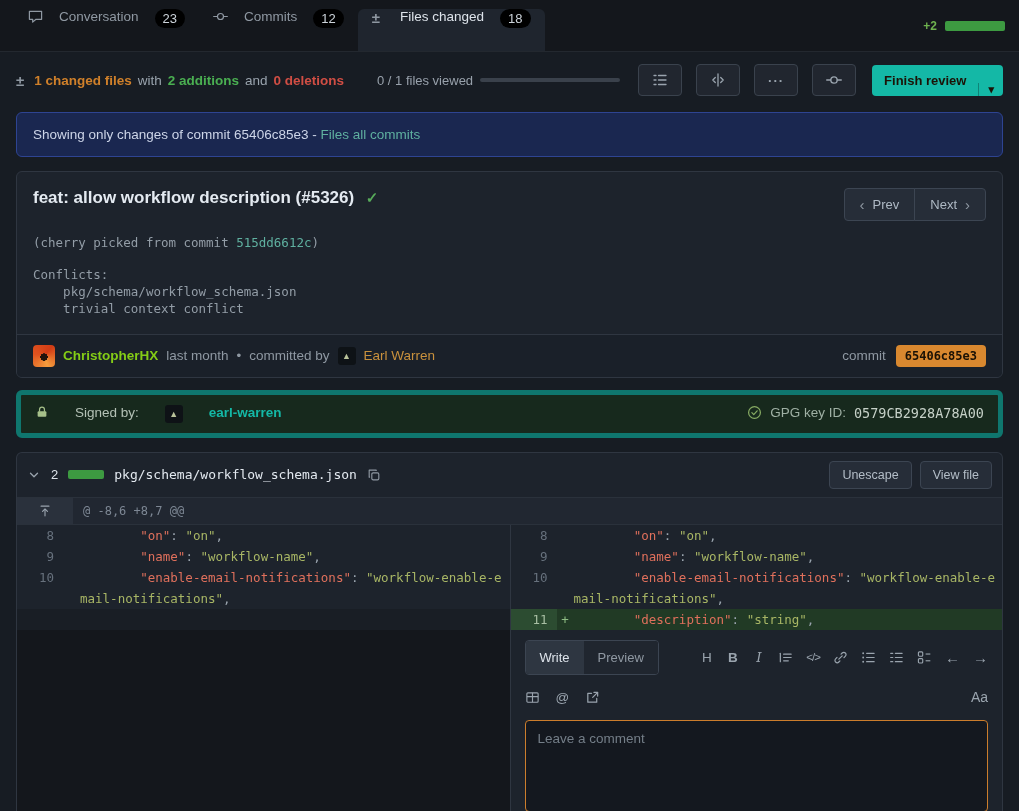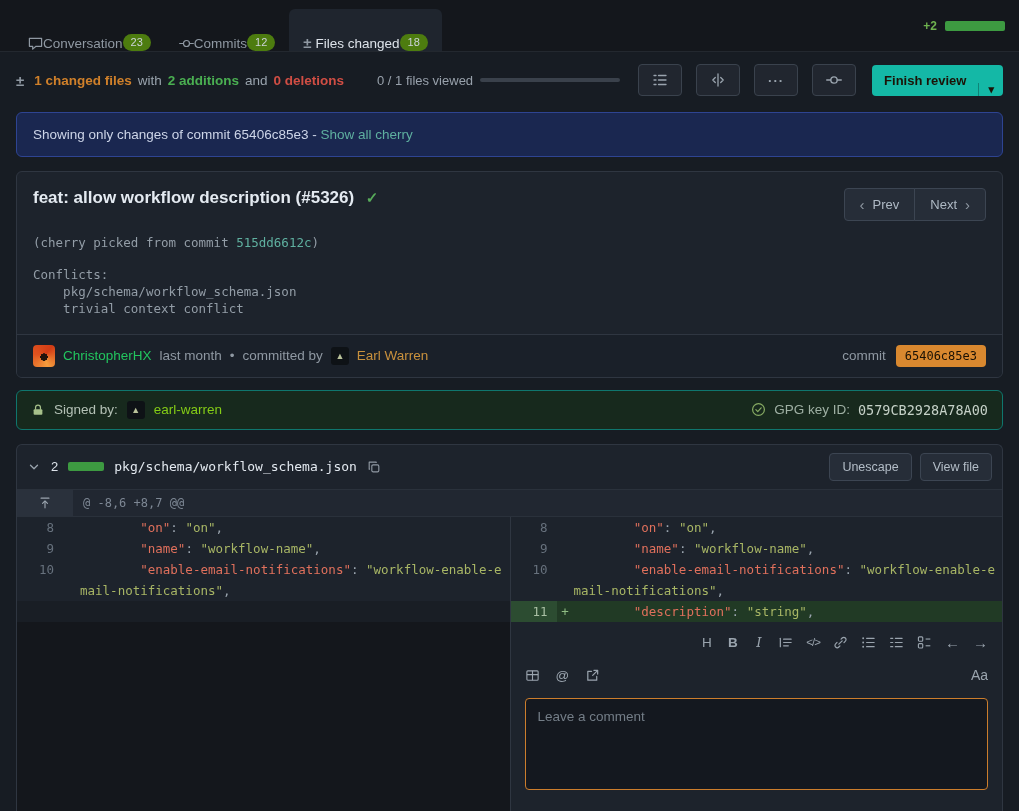--- a/index.html
+++ b/index.html
@@ -3,23 +3,23 @@
 <meta charset="utf-8">
 <style>
   *{margin:0;padding:0;box-sizing:border-box}
   html,body{width:1019px;height:811px;overflow:hidden;background:#14171c;
     font-family:"Liberation Sans",sans-serif;font-size:13px;color:#c3cad2}
   svg{display:block}
   .mono{font-family:"DejaVu Sans Mono",monospace}
 
   
   .tabbar{height:52px;display:flex;align-items:flex-end;padding:0 14px;background:#14171c;border-bottom:1px solid #23282f}
-  .tab{display:flex;align-items:flex-end;gap:0;height:42px;padding:0 14px;color:#8f98a2;font-size:13.5px;border-radius:6px 6px 0 0;cursor:pointer}
+  .tab{display:flex;align-items:flex-start;gap:16px;height:42px;padding:0 14px;color:#8f98a2;font-size:13.5px;border-radius:6px 6px 0 0;cursor:pointer}
   .tab.active{background:#1f252e;color:#dde3ea}
-  .count-badge{background:#4d7c0f;color:#ccd3da;font-size:11px;line-height:1;padding:3px 8px;border-radius:10px}
+  .count-badge{background:#000000;color:#ccd3da;font-size:13px;line-height:1;padding:3px 8px;border-radius:10px}
   .tabbar-stats{display:flex;align-items:center;gap:8px;align-self:center;margin-left:auto}
   .plus-green{color:#6fb34f;font-size:12px;font-weight:700}
   .stat-bar-lg{width:60px;height:10px;border-radius:2px;background:#3d9a41}
 
   
   .main{background:#171c23;height:759px}
 
   .toolbar{display:flex;align-items:center;padding:12px 16px 10px;gap:6px;font-size:13.5px;color:#9aa4ae}
   .pm-ic{color:#8f98a2;font-weight:700;font-size:15px;margin-right:4px}
   .t-orange{color:#d0802a;font-weight:600;cursor:pointer}
@@ -46,30 +46,30 @@
   .pn-btn{display:flex;align-items:center;gap:8px;padding:7px 15px;background:#262d38;border:1px solid #3c4552;color:#aeb9c4;font-size:13px;cursor:pointer}
   .pn-btn.prev{border-radius:4px 0 0 4px}
   .pn-btn.next{border-radius:0 4px 4px 0;margin-left:-1px}
   .pn-chev{font-size:15px;color:#8f98a2}
   .commit-body{padding:2px 16px 16px;font-family:"DejaVu Sans Mono",monospace;font-size:12.5px;line-height:1.35;color:#939da7}
   .commit-body p{margin:0 0 15px}
   .commit-body pre{font:inherit;white-space:pre-wrap}
   .author-row{display:flex;align-items:center;gap:8px;padding:10px 16px;background:#1a2029;border-top:1px solid #2f3641;font-size:13.5px;color:#8f98a2}
   .avatar-chx{width:22px;height:22px;border-radius:4px;flex:none;
     background:radial-gradient(circle at 50% 55%,#21140c 0 22%,transparent 23%),conic-gradient(from 40deg,#d23c15,#f59d3d,#e0531f,#d23c15)}
-  .author-name{color:#22c55e;font-weight:400}
+  .author-name{color:#84cc16;font-weight:700}
   .mini-avatar{width:18px;height:18px;border-radius:3px;background:#0e1216;display:flex;align-items:center;justify-content:center;font-size:9px;color:#b9c29a;flex:none}
   .committer-name{color:#c9913d;font-weight:400;cursor:pointer}
   .commit-ref{margin-left:auto;display:flex;align-items:center;gap:10px}
-  .sha-badge{font-family:"DejaVu Sans Mono",monospace;font-size:12px;font-weight:400;background:#d9882f;color:#1a1105;padding:4px 9px;border-radius:4px;cursor:pointer}
-
-  
-  .signed-row{margin:12px 16px 14px;display:flex;align-items:center;gap:9px;padding:10px 14px;background:#17291d;border:1px solid #0f766e;border-radius:6px;font-size:13.5px;color:#b4c1b6}
+  .sha-badge{font-family:"DejaVu Sans Mono",monospace;font-size:12px;font-weight:700;background:#d9882f;color:#1a1105;padding:4px 9px;border-radius:4px;cursor:pointer}
+
+  
+  .signed-row{margin:12px 16px 14px;display:flex;align-items:flex-start;gap:26px;padding:10px 14px;background:#17291d;border:5px solid #0f766e;border-radius:6px;font-size:13.5px;color:#b4c1b6}
   .lock-ic{color:#a6c08a;display:flex}
-  .signer-name{color:#84cc16;font-weight:400;cursor:pointer}
+  .signer-name{color:#14b8a6;font-weight:700;cursor:pointer}
   .gpg{margin-left:auto;display:flex;align-items:center;gap:8px;color:#9fb0a4}
   .gpg-check{color:#87ab63;display:flex}
   .gpg-key{color:#c6d1c8}
 
   
   .diff-box{margin:0 16px;background:#1d232c;border:1px solid #2f3641;border-bottom:none;border-radius:6px 6px 0 0}
   .diff-head{display:flex;align-items:center;gap:10px;padding:8px 10px}
   .collapse-btn{color:#9aa4ae;cursor:pointer;display:flex}
   .line-count{color:#dde3ea;font-size:13px}
   .stat-bar-sm{width:36px;height:9px;background:#3d9a41;border-radius:2px}
@@ -195,21 +195,21 @@
     </div>
 
     <div class="finish-btn">
       <span class="finish-label">Finish review</span>
       <span class="finish-caret">▾</span>
     </div>
   </div>
 
   <div class="banner">
     <span>Showing only changes of commit 65406c85e3 -</span>
-    <span class="link-teal">Show all cherry</span>
+    <span class="link-teal">Files all commits</span>
   </div>
 
   <div class="commit-box">
     <div class="commit-head">
       <div>
         <span class="commit-title">feat: allow workflow description (#5326)</span>
         <span class="check-ic">✓</span>
       </div>
       <div class="pn">
         <div class="pn-btn prev">
@@ -351,20 +351,24 @@
           <span class="dnum">11</span>
           <span class="dsign">+</span>
           <div class="dcode"><span class="seg-plain">        </span><span class="seg-key">"description"</span><span class="seg-punct">: </span><span class="seg-str">"string"</span><span class="seg-punct">,</span></div>
         </div>
       </div>
 
       <div class="bottom">
         <div class="bottom-left"></div>
         <div class="editor-cell">
           <div class="ed-top">
+            <div class="seg-tabs">
+              <span class="seg-tab active">Write</span>
+              <span class="seg-tab">Preview</span>
+            </div>
             <div class="md-bar">
               <span class="mi">H</span>
               <span class="mi b">B</span>
               <span class="mi i">I</span>
               <span class="mi">
                 <svg width="15" height="15" viewBox="0 0 16 16" fill="none" stroke="currentColor" stroke-width="1.3" stroke-linecap="round">
                     <path d="M2.5 3.5v9"></path>
                     <path d="M6 4.5h8M6 8h8M6 11.5h5"></path>
                   </svg>
               </span>

